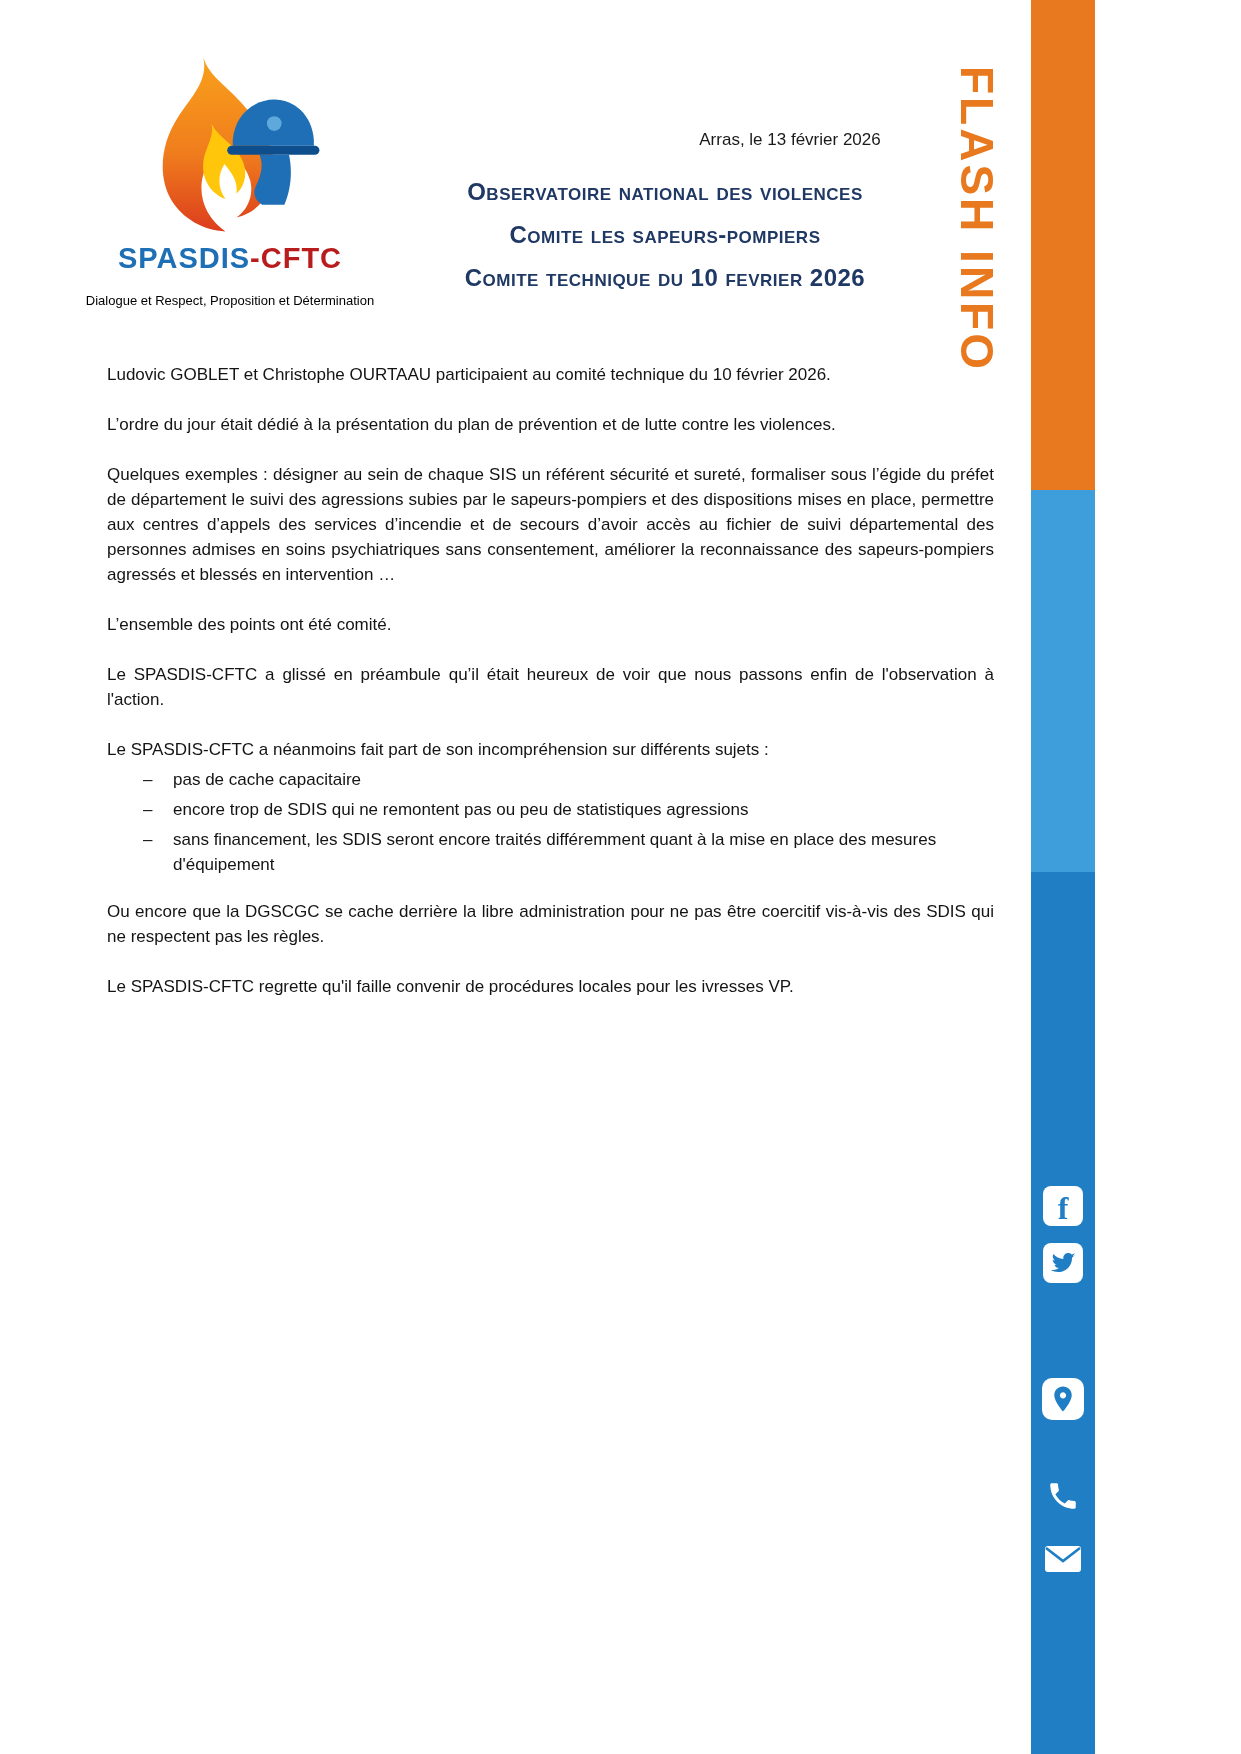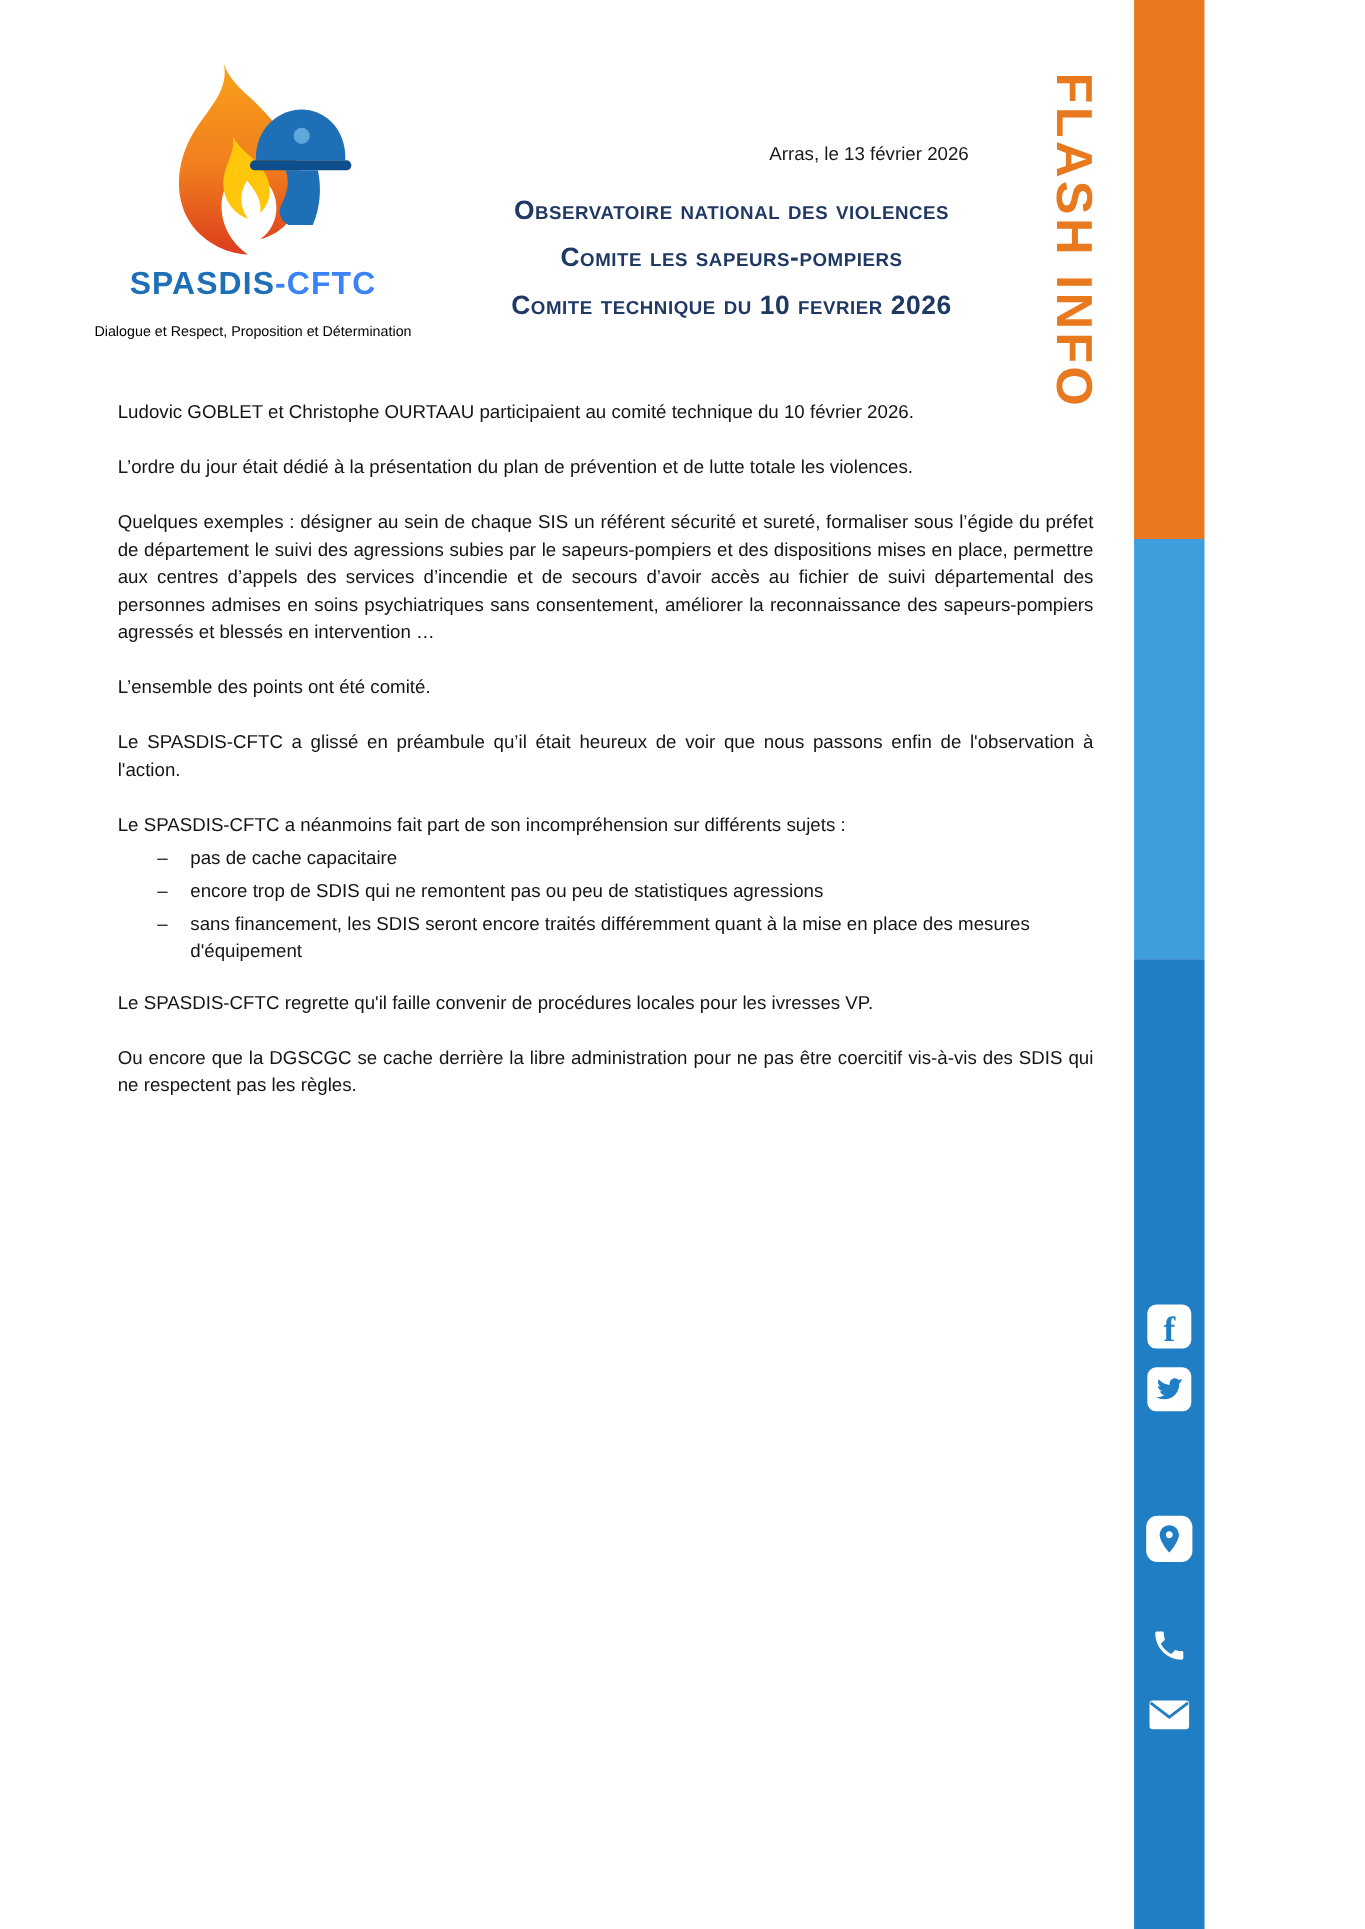--- a/index.html
+++ b/index.html
@@ -29,21 +29,21 @@
     writing-mode:vertical-rl;
     font-size:46px; font-weight:bold; letter-spacing:3px;
     color:#E8791E; white-space:nowrap;
   }
 
   
   .logo-block { position:absolute; left:75px; top:55px; width:310px; text-align:center; }
   .logo-art { width:212px; height:185px; display:block; margin:0 auto; }
   .logo-name { font-size:29px; font-weight:bold; letter-spacing:1px; margin-top:2px; }
   .ln1 { color:#1E6FB5; }
-  .ln2 { color:#3b82f6; }
+  .ln2 { color:#b91c1c; }
   .logo-tagline { font-size:13px; color:#000000; margin-top:18px; white-space:nowrap; }
 
   
   .date-line { position:absolute; left:640px; top:130px; width:300px; text-align:center; font-size:17px; color:#1a1a1a; }
   .title-block {
     position:absolute; left:355px; top:170px; width:620px; text-align:center;
     color:#1F3864; font-weight:bold; font-variant:small-caps;
     font-size:24px; line-height:43px; letter-spacing:0.5px;
   }
 
@@ -131,37 +131,37 @@
 
   <div class="date-line">Arras, le 13 février 2026</div>
   <div class="title-block">
     <div class="title-line">Observatoire national des violences</div>
     <div class="title-line">Comite les sapeurs-pompiers</div>
     <div class="title-line">Comite technique du 10 fevrier 2026</div>
   </div>
 
   <div class="body-text">
     <p>Ludovic GOBLET et Christophe OURTAAU participaient au comité technique du 10 février 2026.</p>
-    <p>L’ordre du jour était dédié à la présentation du plan de prévention et de lutte totale les violences.</p>
+    <p>L’ordre du jour était dédié à la présentation du plan de prévention et de lutte contre les violences.</p>
     <p>Quelques exemples : désigner au sein de chaque SIS un référent sécurité et sureté, formaliser sous l’égide du préfet de département le suivi des agressions subies par le sapeurs-pompiers et des dispositions mises en place, permettre aux centres d’appels des services d’incendie et de secours d’avoir accès au fichier de suivi départemental des personnes admises en soins psychiatriques sans consentement, améliorer la reconnaissance des sapeurs-pompiers agressés et blessés en intervention …</p>
     <p>L’ensemble des points ont été comité.</p>
     <p>Le SPASDIS-CFTC a glissé en préambule qu’il était heureux de voir que nous passons enfin de l'observation à l'action.</p>
     <p class="tight">Le SPASDIS-CFTC a néanmoins fait part de son incompréhension sur différents sujets :</p>
     <div class="bullets">
       <div class="bullet">
         <span class="dash">–</span>
         <span class="btxt">pas de cache capacitaire</span>
       </div>
       <div class="bullet">
         <span class="dash">–</span>
         <span class="btxt">encore trop de SDIS qui ne remontent pas ou peu de statistiques agressions</span>
       </div>
       <div class="bullet">
         <span class="dash">–</span>
         <span class="btxt">sans financement, les SDIS seront encore traités différemment quant à la mise en place des mesures d'équipement</span>
       </div>
     </div>
+    <p>Ou encore que la DGSCGC se cache derrière la libre administration pour ne pas être coercitif vis-à-vis des SDIS qui ne respectent pas les règles.</p>
     <p>Le SPASDIS-CFTC regrette qu'il faille convenir de procédures locales pour les ivresses VP.</p>
-    <p>Ou encore que la DGSCGC se cache derrière la libre administration pour ne pas être coercitif vis-à-vis des SDIS qui ne respectent pas les règles.</p>
   </div>
 
 
 </div>
 
 </body></html>

